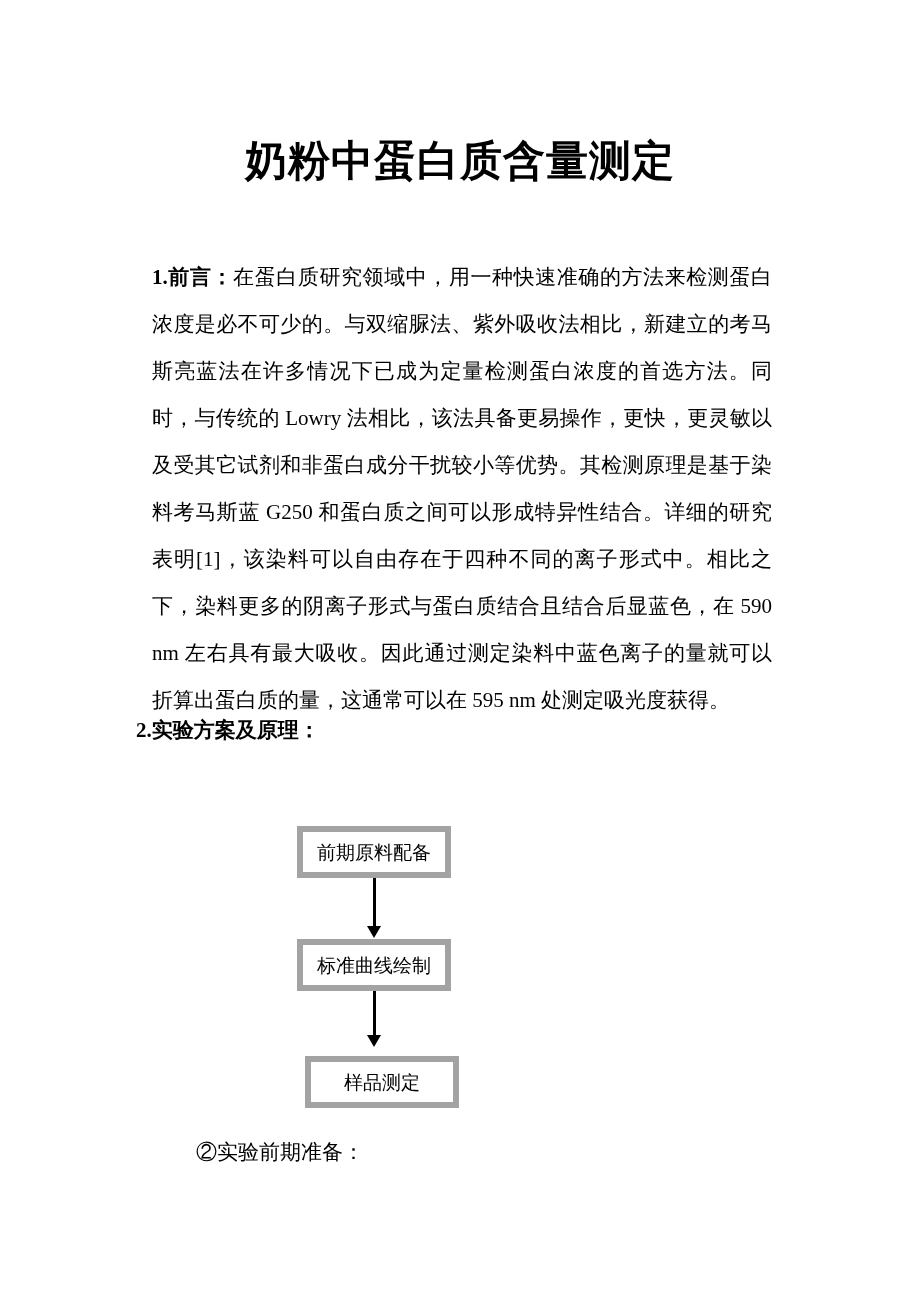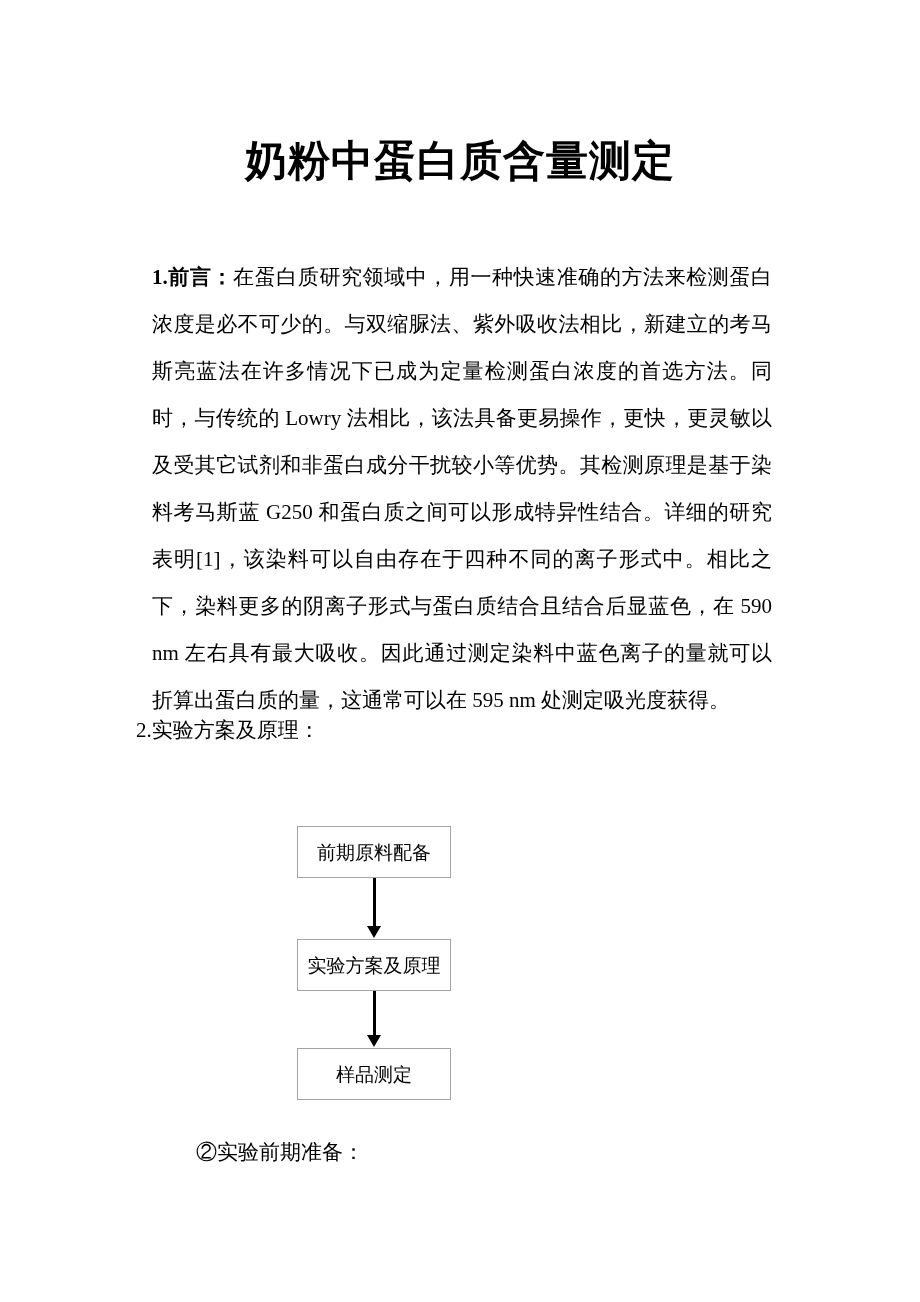--- a/index.html
+++ b/index.html
@@ -55,21 +55,21 @@
   }
   .para .lead {
     font-weight: bold;
   }
 
   .heading-2 {
     position: absolute;
     left: 136px;
     top: 712px;
     font-size: 21px;
-    font-weight: normal;
+    font-weight: bold;
     line-height: 36px;
     margin: 0;
   }
 
   .sub-item-1 {
     position: absolute;
     left: 148px;
     top: 770px;
     font-size: 21px;
     line-height: 36px;
@@ -91,32 +91,32 @@
     left: 297px;
     top: 826px;
     width: 156px;
     height: 274px;
   }
   .flow-box {
     position: absolute;
     left: 0;
     width: 154px;
     height: 52px;
-    border: 1px solid #a3a3a3;
+    border: 6px solid #a3a3a3;
     box-sizing: border-box;
     display: flex;
     align-items: center;
     justify-content: center;
     font-size: 19px;
     background: #ffffff;
     line-height: 1;
   }
   .flow-box.b1 { top: 0px; }
   .flow-box.b2 { top: 113px; }
-  .flow-box.b3 { top: 222px; }
+  .flow-box.b3 { top: 230px; margin-left: 8px; }
 
   .flow-arrow {
     position: absolute;
     left: 77px;
   }
   .flow-arrow .shaft {
     position: absolute;
     left: -1.5px;
     top: 0;
     width: 3px;
@@ -157,21 +157,21 @@
     <div class="flow-box b1">
       <span>前期原料配备</span>
     </div>
 
     <div class="flow-arrow a1">
       <div class="shaft"></div>
       <div class="head"></div>
     </div>
 
     <div class="flow-box b2">
-      <span>实验方案及原理</span>
+      <span>标准曲线绘制</span>
     </div>
 
     <div class="flow-arrow a2">
       <div class="shaft"></div>
       <div class="head"></div>
     </div>
 
     <div class="flow-box b3">
       <span>样品测定</span>
     </div>

